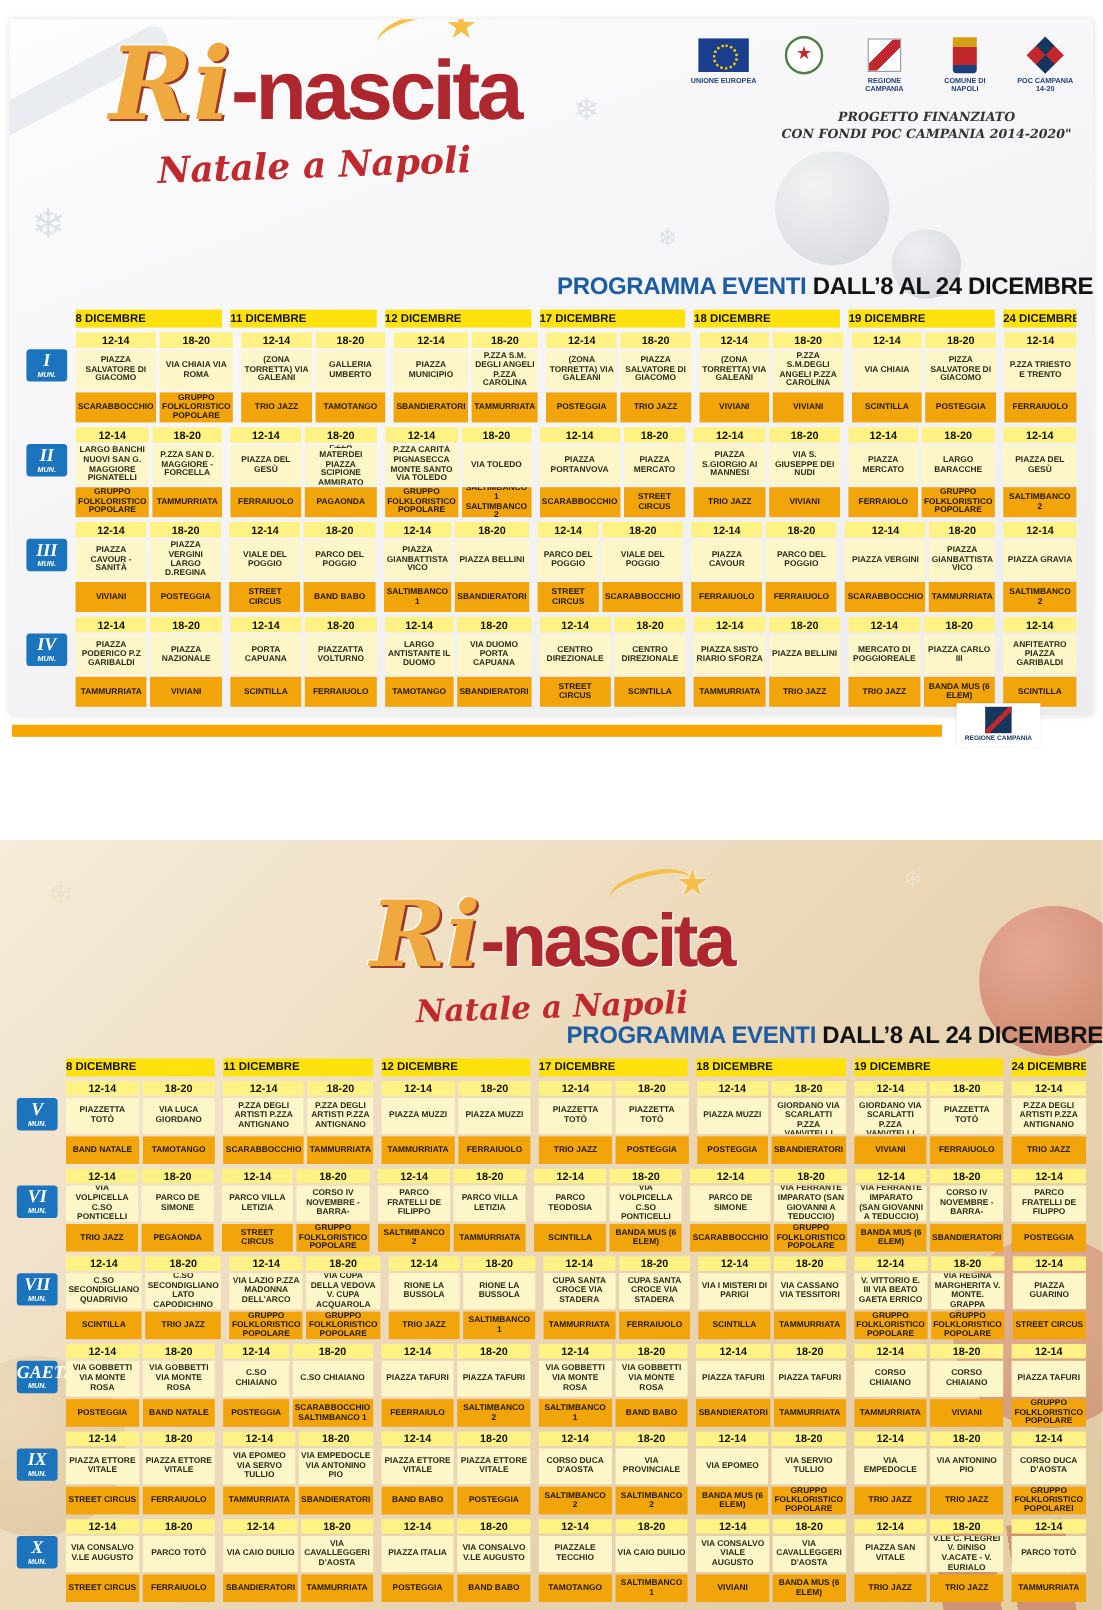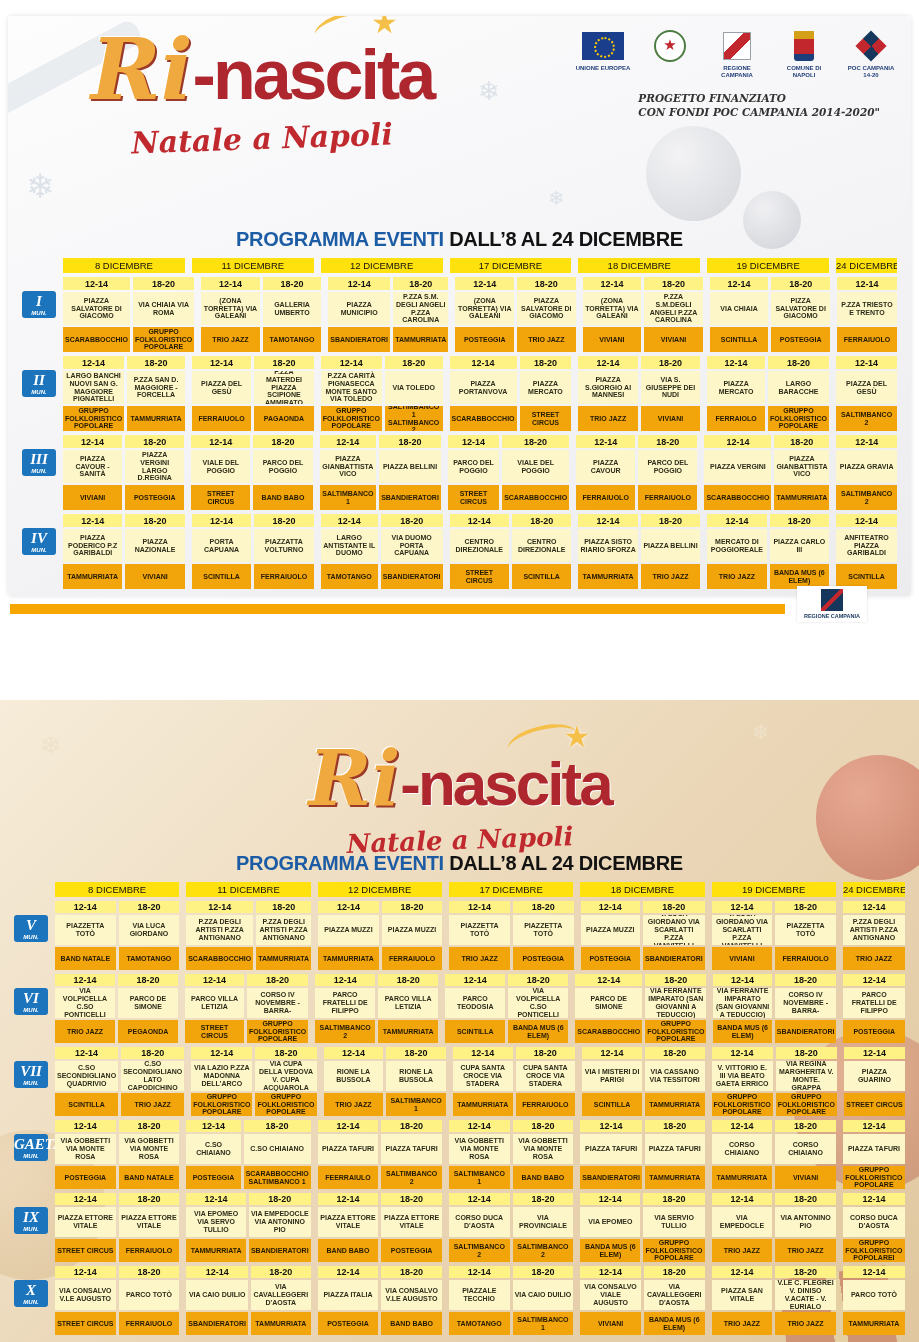--- a/index.html
+++ b/index.html
@@ -45,40 +45,40 @@
   .partner{width:56px;text-align:center}
   .pic{height:32px;display:flex;align-items:center;justify-content:center}
   .eu{width:42px;height:28px;background:#1a3e8c;position:relative}
   .eu::before{content:"";position:absolute;left:12px;top:5px;width:17px;height:17px;border:2px dotted #ffcc00;border-radius:50%}
   .italy{width:28px;height:28px;border-radius:50%;background:#fff;border:2px solid #4d7d42;color:#c1272d;font-size:15px;line-height:25px;text-align:center}
   .camp{width:26px;height:26px;background:#fff;border:1px solid #9aa0a8;position:relative;overflow:hidden}
   .camp::before{content:"";position:absolute;inset:0;background:linear-gradient(135deg,transparent 38%,#c1272d 38%,#c1272d 62%,transparent 62%)}
   .napoli{width:20px;height:30px;background:linear-gradient(#d4a017 26%,#c1272d 26% 76%,#1b3f7a 76%);border-radius:0 0 3px 3px}
   .poc{width:22px;height:22px;transform:rotate(45deg);background:conic-gradient(#c1272d 0 25%,#16365c 25% 50%,#c1272d 50% 75%,#16365c 75%)}
   .plabel{font-size:6px;font-weight:bold;color:#24407c;margin-top:3px;line-height:1.15}
-  .funding{position:absolute;z-index:3;right:31px;top:76px;text-align:left;font:italic 700 10.5px "DejaVu Serif",serif;color:#333;line-height:1.3}
+  .funding{position:absolute;z-index:3;right:18px;top:76px;text-align:center;font:italic 700 10.5px "DejaVu Serif",serif;color:#333;line-height:1.3}
 
   
-  .title-bar{position:absolute;z-index:3;left:0;right:0;text-align:center;font:900 20px "Liberation Sans",sans-serif;letter-spacing:-.3px;white-space:nowrap}
+  .title-bar{position:absolute;z-index:3;left:0;right:0;text-align:right;font:900 20px "Liberation Sans",sans-serif;letter-spacing:-.3px;white-space:nowrap}
   .p1 .title-bar{top:212px}
   .p2 .title-bar{top:152px}
   .t-blue{color:#1c5ca5}
   .t-black{color:#121212}
 
   
   .tbl{position:absolute;z-index:2;left:14px;right:14px}
   .p1 .tbl{top:242px}
   .p2 .tbl{top:182px}
   .tbl1{--th:13px;--ph:33px;--ah:25px}
   .tbl2{--th:12px;--ph:30px;--ah:23px}
   .hdr-row,.mun-row{display:flex;gap:7px;margin-bottom:4px}
   .mun-spacer{flex:0 0 34px}
   .date-col{flex:2;display:grid;grid-template-columns:1fr 1fr;gap:3px;align-content:start}
   .date-col.single{flex:1;grid-template-columns:1fr}
-  .date-hdr{grid-column:1/-1;height:15px;line-height:15px;background:#ffe20d;font-weight:normal;font-size:9.5px;text-align:center;color:#111;white-space:nowrap;overflow:hidden}
+  .date-hdr{grid-column:1/-1;height:15px;line-height:15px;background:#ffe20d;font-weight:bold;font-size:9.5px;text-align:left;color:#111;white-space:nowrap;overflow:hidden}
   .sub-col{display:flex;flex-direction:column;gap:2px}
   .cell{display:flex;align-items:center;justify-content:center;text-align:center;font-weight:bold;padding:1px 2px;box-sizing:border-box}
   .time{height:var(--th);background:#fff285;font-size:9px;color:#111}
   .place{height:var(--ph);background:#fdf6c9;font-size:7px;line-height:1.12;color:#2c2c18;overflow:hidden}
   .act{height:var(--ah);background:#f2a40b;font-size:7px;line-height:1.1;color:#231a00;overflow:hidden}
   .mun-badge{width:34px;background:#1c75bc;border-radius:3px;color:#fff;text-align:center;padding:3px 0 2px;margin-top:14px}
   .mun-num{font:italic 900 15px "Liberation Serif",serif;line-height:1}
   .mun-suffix{font:italic 700 6px "Liberation Sans",sans-serif;margin-top:1px}
 
   

